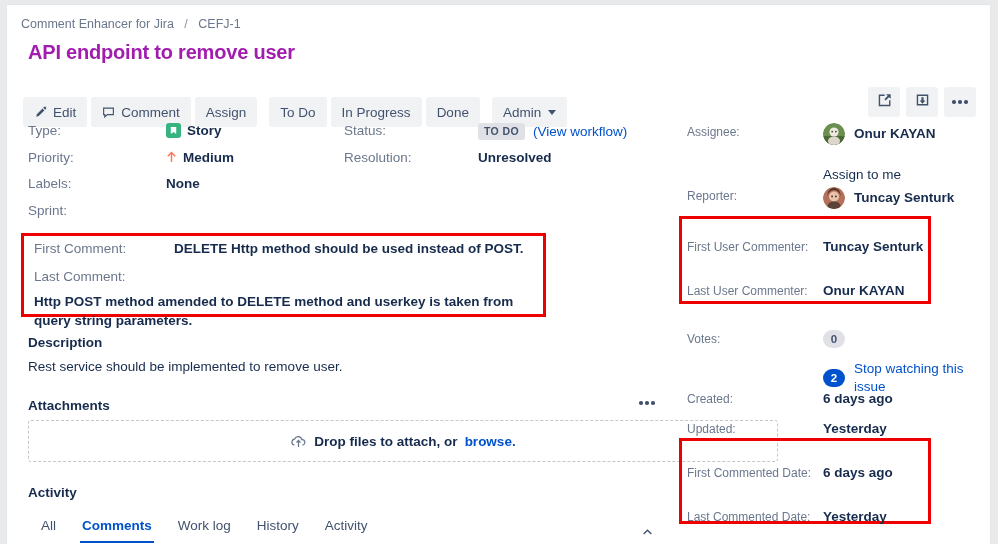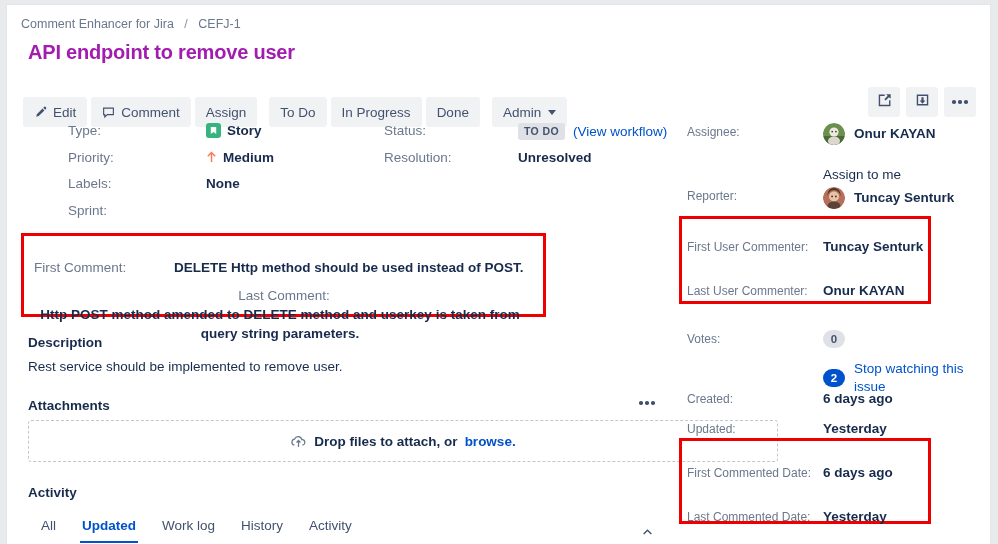--- a/index.html
+++ b/index.html
@@ -53,21 +53,21 @@
     width: 0; height: 0; border-left: 4px solid transparent;
     border-right: 4px solid transparent; border-top: 5px solid #42526e;
     margin-left: 1px;
   }
   
   .col-left { position: absolute; left: 0; top: 118px; width: 668px; }
   .col-right { position: absolute; left: 668px; top: 118px; width: 317px; }
 
   
   .ld { position: absolute; left: 21px; top: 0; width: 640px; }
-  .ld-row { position: relative; height: 26.5px; margin-left: 40px; }
+  .ld-row { position: relative; height: 26.5px; }
   .ld-l { position: absolute; left: 0; top: 0; color: #6b778c; font-size: 13.5px; }
   .ld-v { position: absolute; left: 132px; top: 0; color: #172b4d; font-size: 13.5px; font-weight: bold;
           display: flex; align-items: center; gap: 6px; padding-left: 6px; }
   .ld-l2 { position: absolute; left: 316px; top: 0; color: #6b778c; font-size: 13.5px; }
   .ld-v2 { position: absolute; left: 450px; top: 0; color: #172b4d; font-size: 13.5px; font-weight: bold;
            display: flex; align-items: center; gap: 8px; }
 
   .icon-story {
     width: 15px; height: 15px; border-radius: 3px; background: #36b37e;
     display: inline-flex; align-items: center; justify-content: center;
@@ -81,26 +81,26 @@
     text-transform: uppercase; line-height: 1.1;
   }
   .link { color: #0052cc; text-decoration: none; cursor: pointer; }
   .link-paren { color: #0052cc; font-size: 13.5px; font-weight: normal; }
 
   
   .hl-box { position: absolute; border: 3px solid #ee0000; background: transparent; }
 
   
   .cmt-block { position: absolute; left: 14px; top: 110px; width: 525px; height: 84px; }
-  .cmt-inner { position: absolute; left: 10px; top: 24px; width: 500px; text-align: center; }
+  .cmt-inner { position: absolute; left: 10px; top: 5px; width: 500px; }
   .cmt-line1 { position: relative; height: 24px; }
   .cmt-l { position: absolute; left: 0; top: 0; color: #6b778c; font-size: 13.5px; }
   .cmt-v { position: absolute; left: 140px; top: 0; color: #172b4d; font-size: 13.5px; font-weight: bold; }
   .cmt-l2 { color: #6b778c; font-size: 13.5px; margin-top: 4px; }
-  .cmt-v2 { color: #172b4d; font-size: 13.5px; font-weight: bold; line-height: 19px; margin-top: 2px;
+  .cmt-v2 { color: #172b4d; font-size: 13.5px; font-weight: bold; line-height: 19px; margin-top: 8px;
             width: 492px; }
 
   
   .sec-h { color: #172b4d; font-size: 13.5px; font-weight: bold; }
   .desc-h { position: absolute; left: 21px; top: 212px; }
   .desc-b { position: absolute; left: 21px; top: 236px; color: #172b4d; font-size: 13.5px; }
 
   .att-h { position: absolute; left: 21px; top: 275px; }
   .att-dots { position: absolute; left: 632px; top: 278px; cursor: pointer; }
   .dropzone {
@@ -292,21 +292,21 @@
           <path fill="none" stroke="#6b778c" stroke-width="1.3" d="M9 13.2V6.6M6.9 8.6L9 6.4l2.1 2.2"></path>
         </svg>
       </span>
       <span>Drop files to attach, or</span>
       <span class="link">browse.</span>
     </div>
 
     <div class="sec-h act-h">Activity</div>
     <div class="tabs">
       <div class="tab">All</div>
-      <div class="tab active">Updated</div>
+      <div class="tab active">Comments</div>
       <div class="tab">Work log</div>
       <div class="tab">History</div>
       <div class="tab">Activity</div>
       <div class="chev-up">
         <svg width="11" height="11" viewBox="0 0 12 12">
             <path fill="none" stroke="#42526e" stroke-width="1.5" d="M1.8 7.6L6 3.6l4.2 4"></path>
           </svg>
       </div>
     </div>
   </div>

